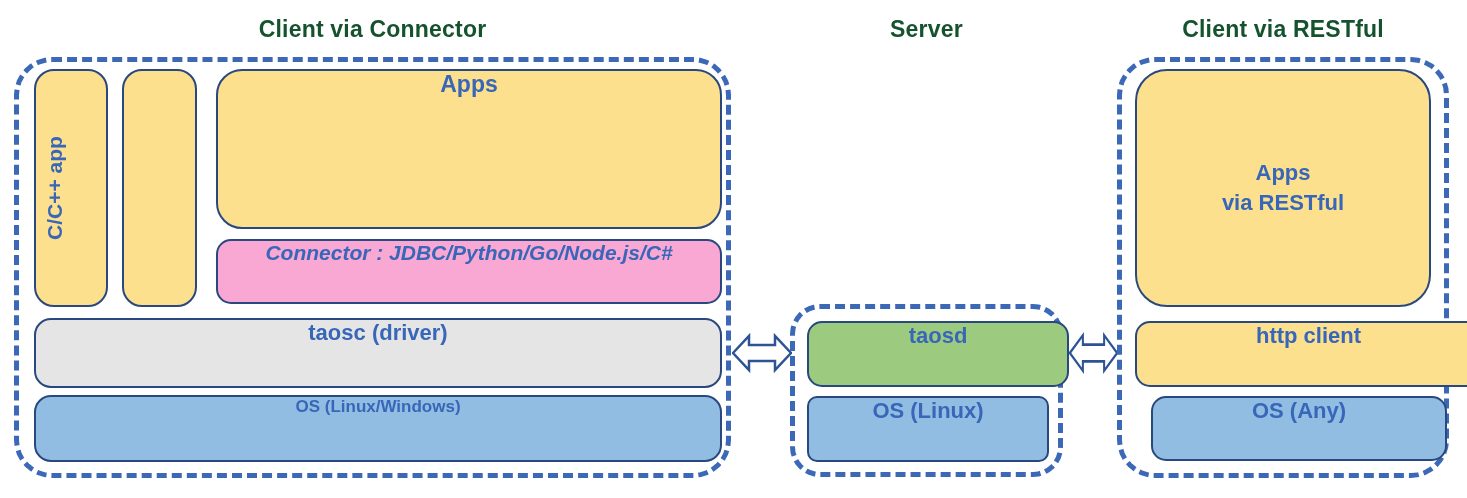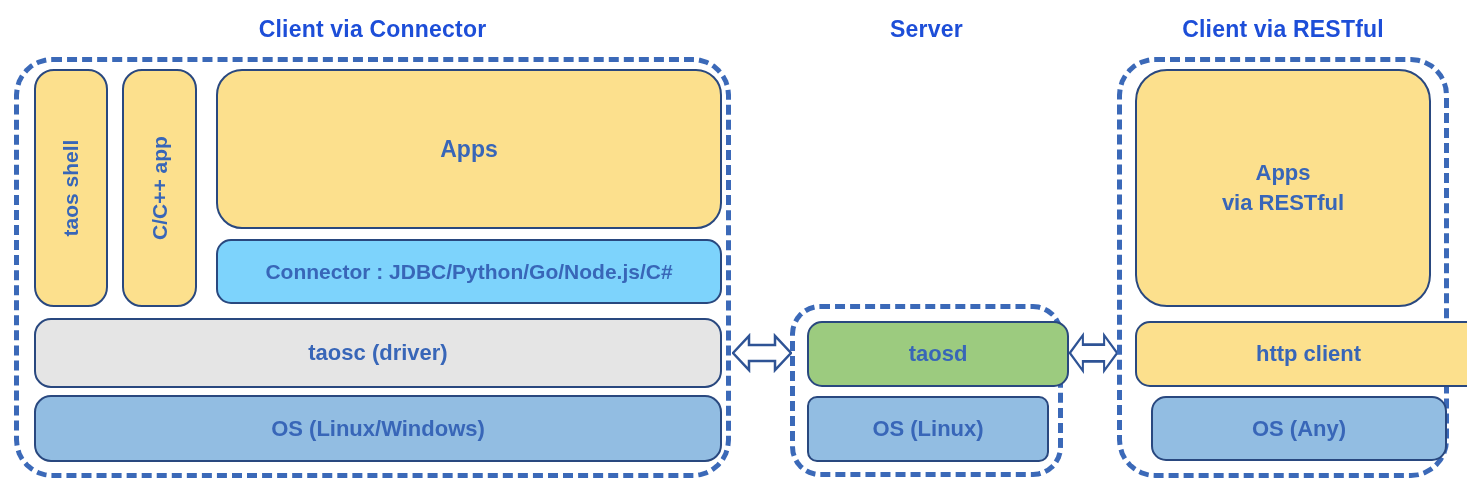--- a/index.html
+++ b/index.html
@@ -12,45 +12,44 @@
     height: 498px;
     background: #ffffff;
     overflow: hidden;
   }
 
   .section-title {
     position: absolute;
     text-align: center;
     font-size: 23px;
     font-weight: bold;
-    color: #1d4ed8;
+    color: #14532d;
     letter-spacing: 0.2px;
   }
 
   .dashed-group {
     position: absolute;
     border: 5px dashed #3B69B8;
   }
 
   .box {
     position: absolute;
     border: 2.5px solid #29487F;
     display: flex;
-    align-items: center;
     justify-content: center;
     text-align: center;
     font-weight: bold;
     color: #3866B8;
   }
 
   .fill-yellow { background: #FCE08D; }
   .fill-orange { background: #e5e5e5; }
   .fill-green  { background: #9CCB7F; }
   .fill-blue   { background: #92BDE2; }
-  .fill-gray   { background: #7dd3fc; }
+  .fill-gray   { background: #f9a8d4; font-style: italic; }
 
   .vertical-label {
     transform: rotate(-90deg);
     white-space: nowrap;
     font-size: 21px;
     font-weight: bold;
     color: #3866B8;
   }
 
   .arrow { position: absolute; }
@@ -81,21 +80,21 @@
   </div>
 
   <div class="box fill-gray" style="left:216px; top:239px; width:506px; height:65px; border-radius:15px; font-size:21px;">
     <span>Connector : JDBC/Python/Go/Node.js/C#</span>
   </div>
 
   <div class="box fill-orange" style="left:34px; top:318px; width:688px; height:70px; border-radius:17px; font-size:22px;">
     <span>taosc (driver)</span>
   </div>
 
-  <div class="box fill-blue" style="left:34px; top:395px; width:688px; height:67px; border-radius:17px; font-size:22px;">
+  <div class="box fill-blue" style="left:34px; top:395px; width:688px; height:67px; border-radius:17px; font-size:17px;">
     <span>OS (Linux/Windows)</span>
   </div>
 
   <svg class="arrow" style="left:732px; top:330px;" width="60" height="46" viewBox="0 0 60 44">
     <path d="M1 22 L17 5 L17 14 L43 14 L43 5 L59 22 L43 39 L43 30 L17 30 L17 39 Z" fill="#ffffff" stroke="#2E5395" stroke-width="2.5" stroke-linejoin="miter"></path>
   </svg>
 
   <div class="dashed-group" style="left:790px; top:304px; width:273px; height:173px; border-radius:30px;"></div>
 
   <div class="box fill-green" style="left:807px; top:321px; width:262px; height:66px; border-radius:15px; font-size:22px;">

